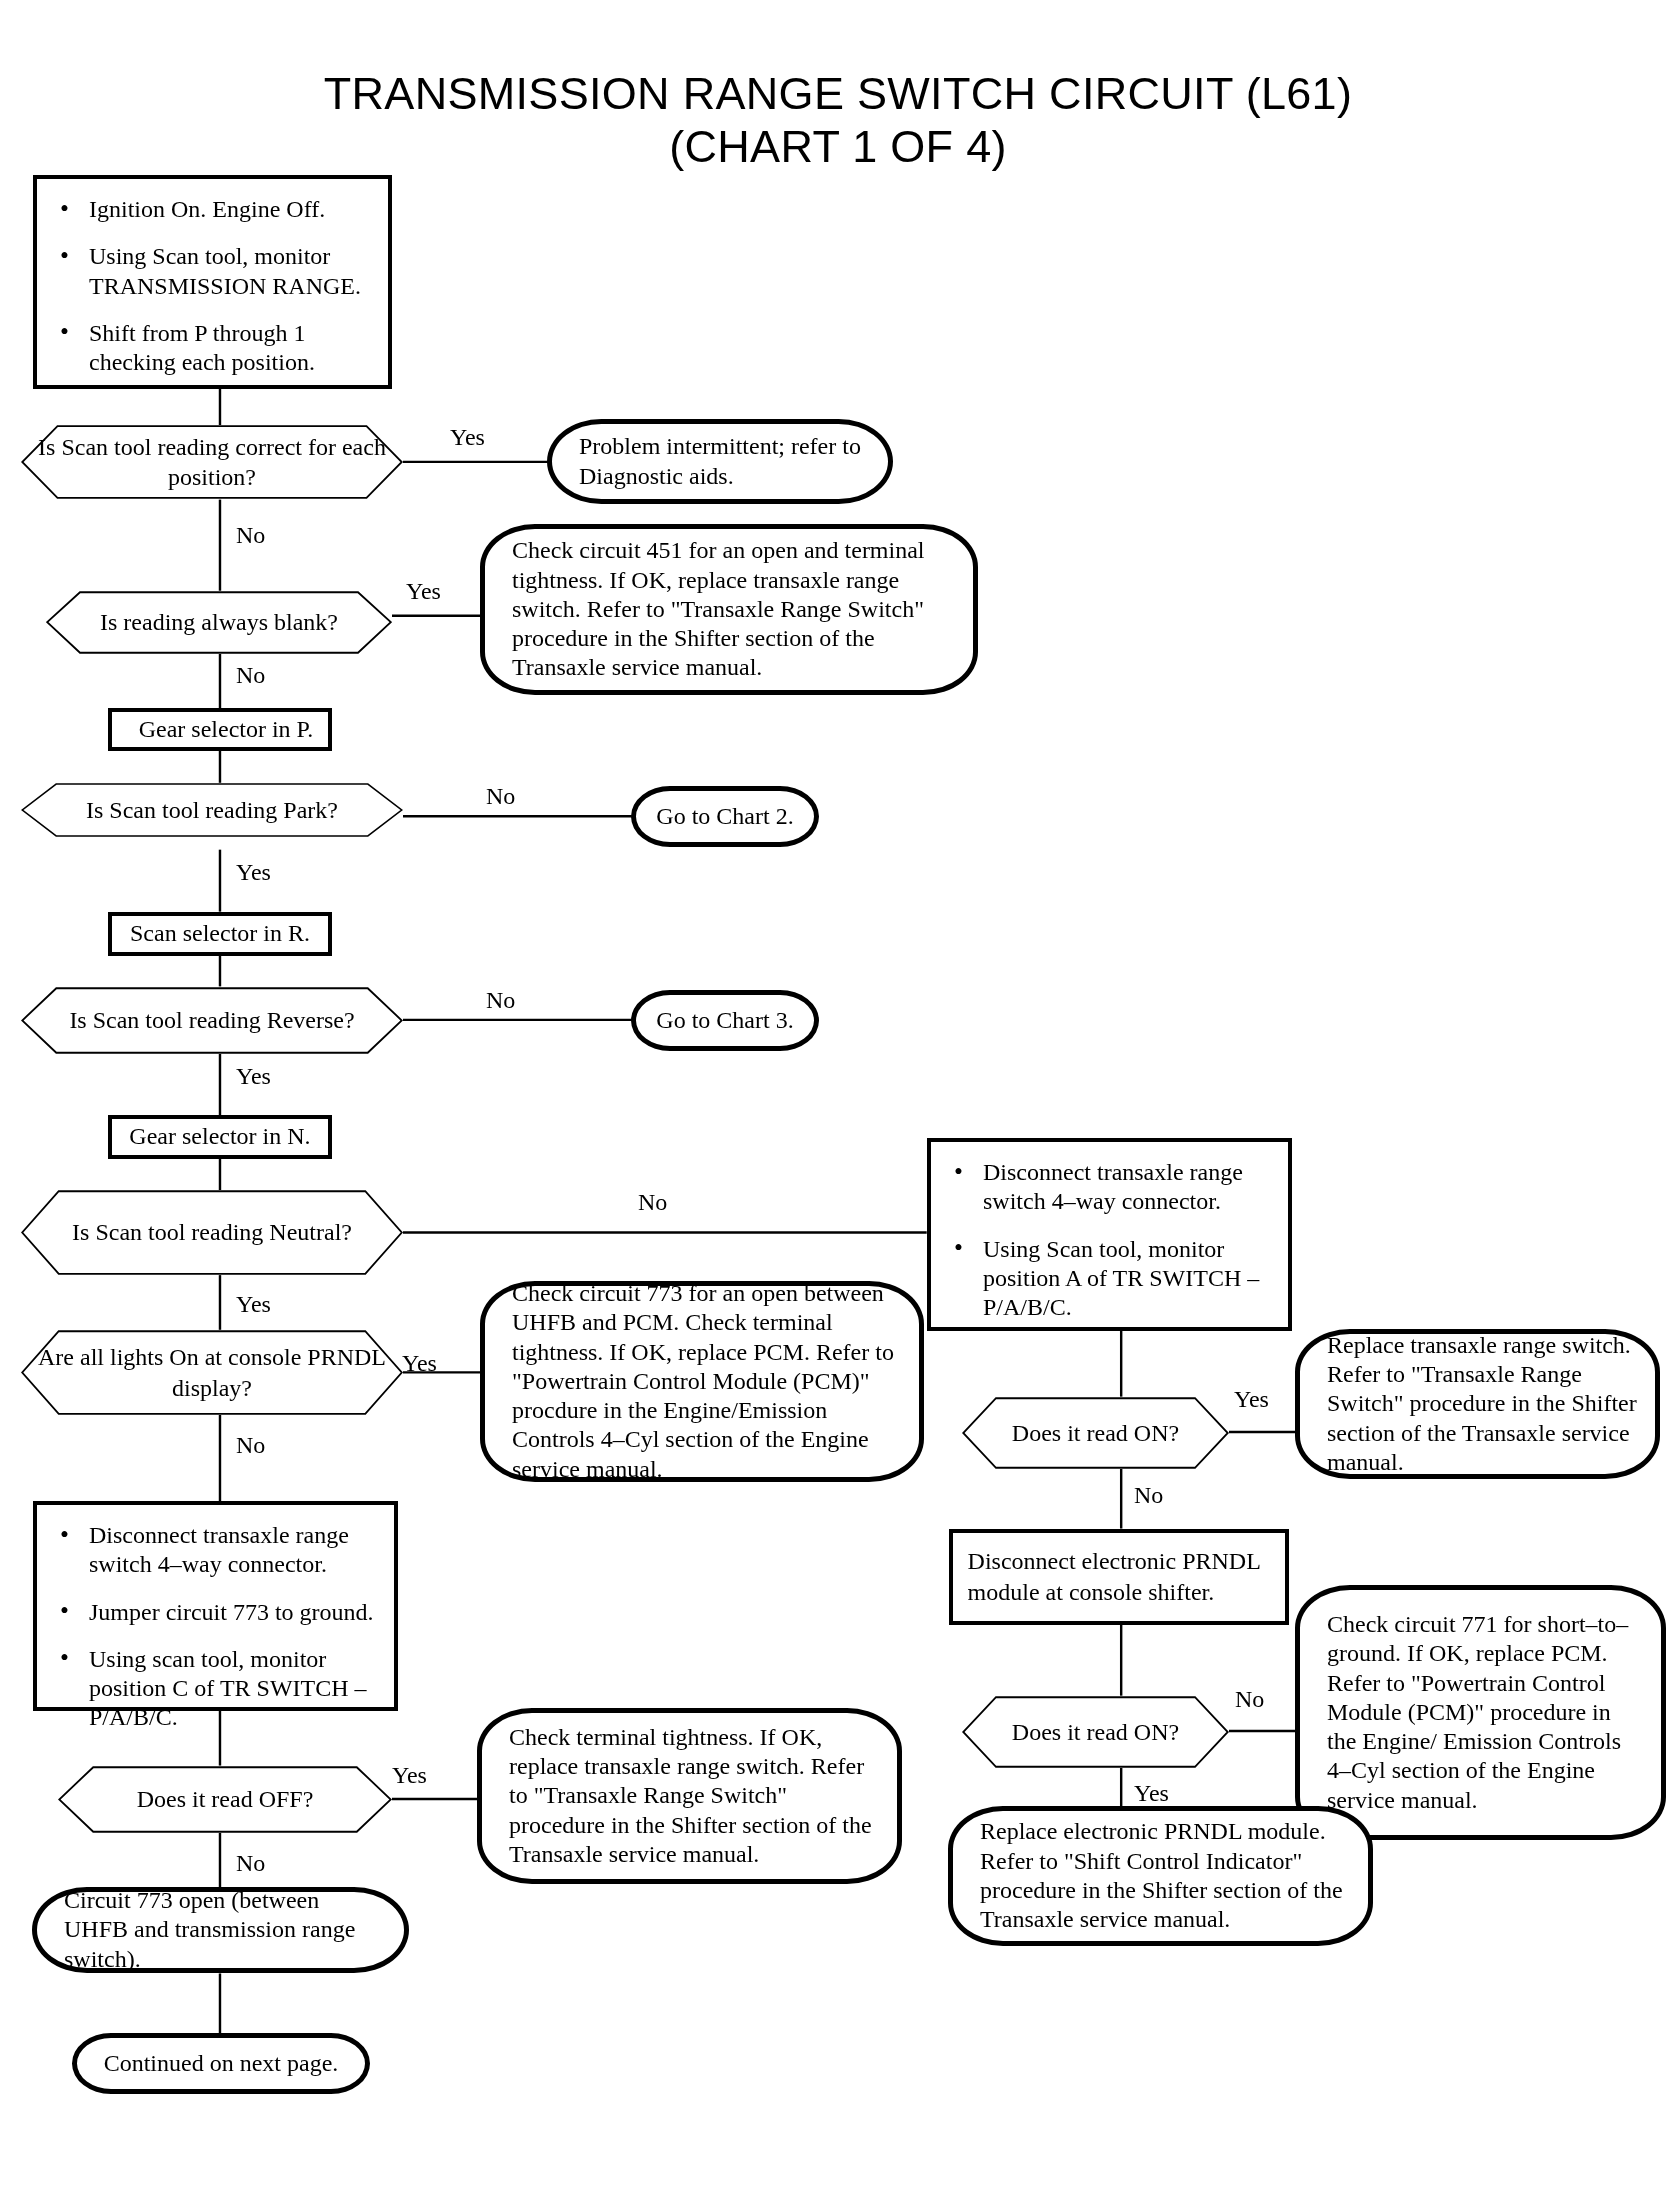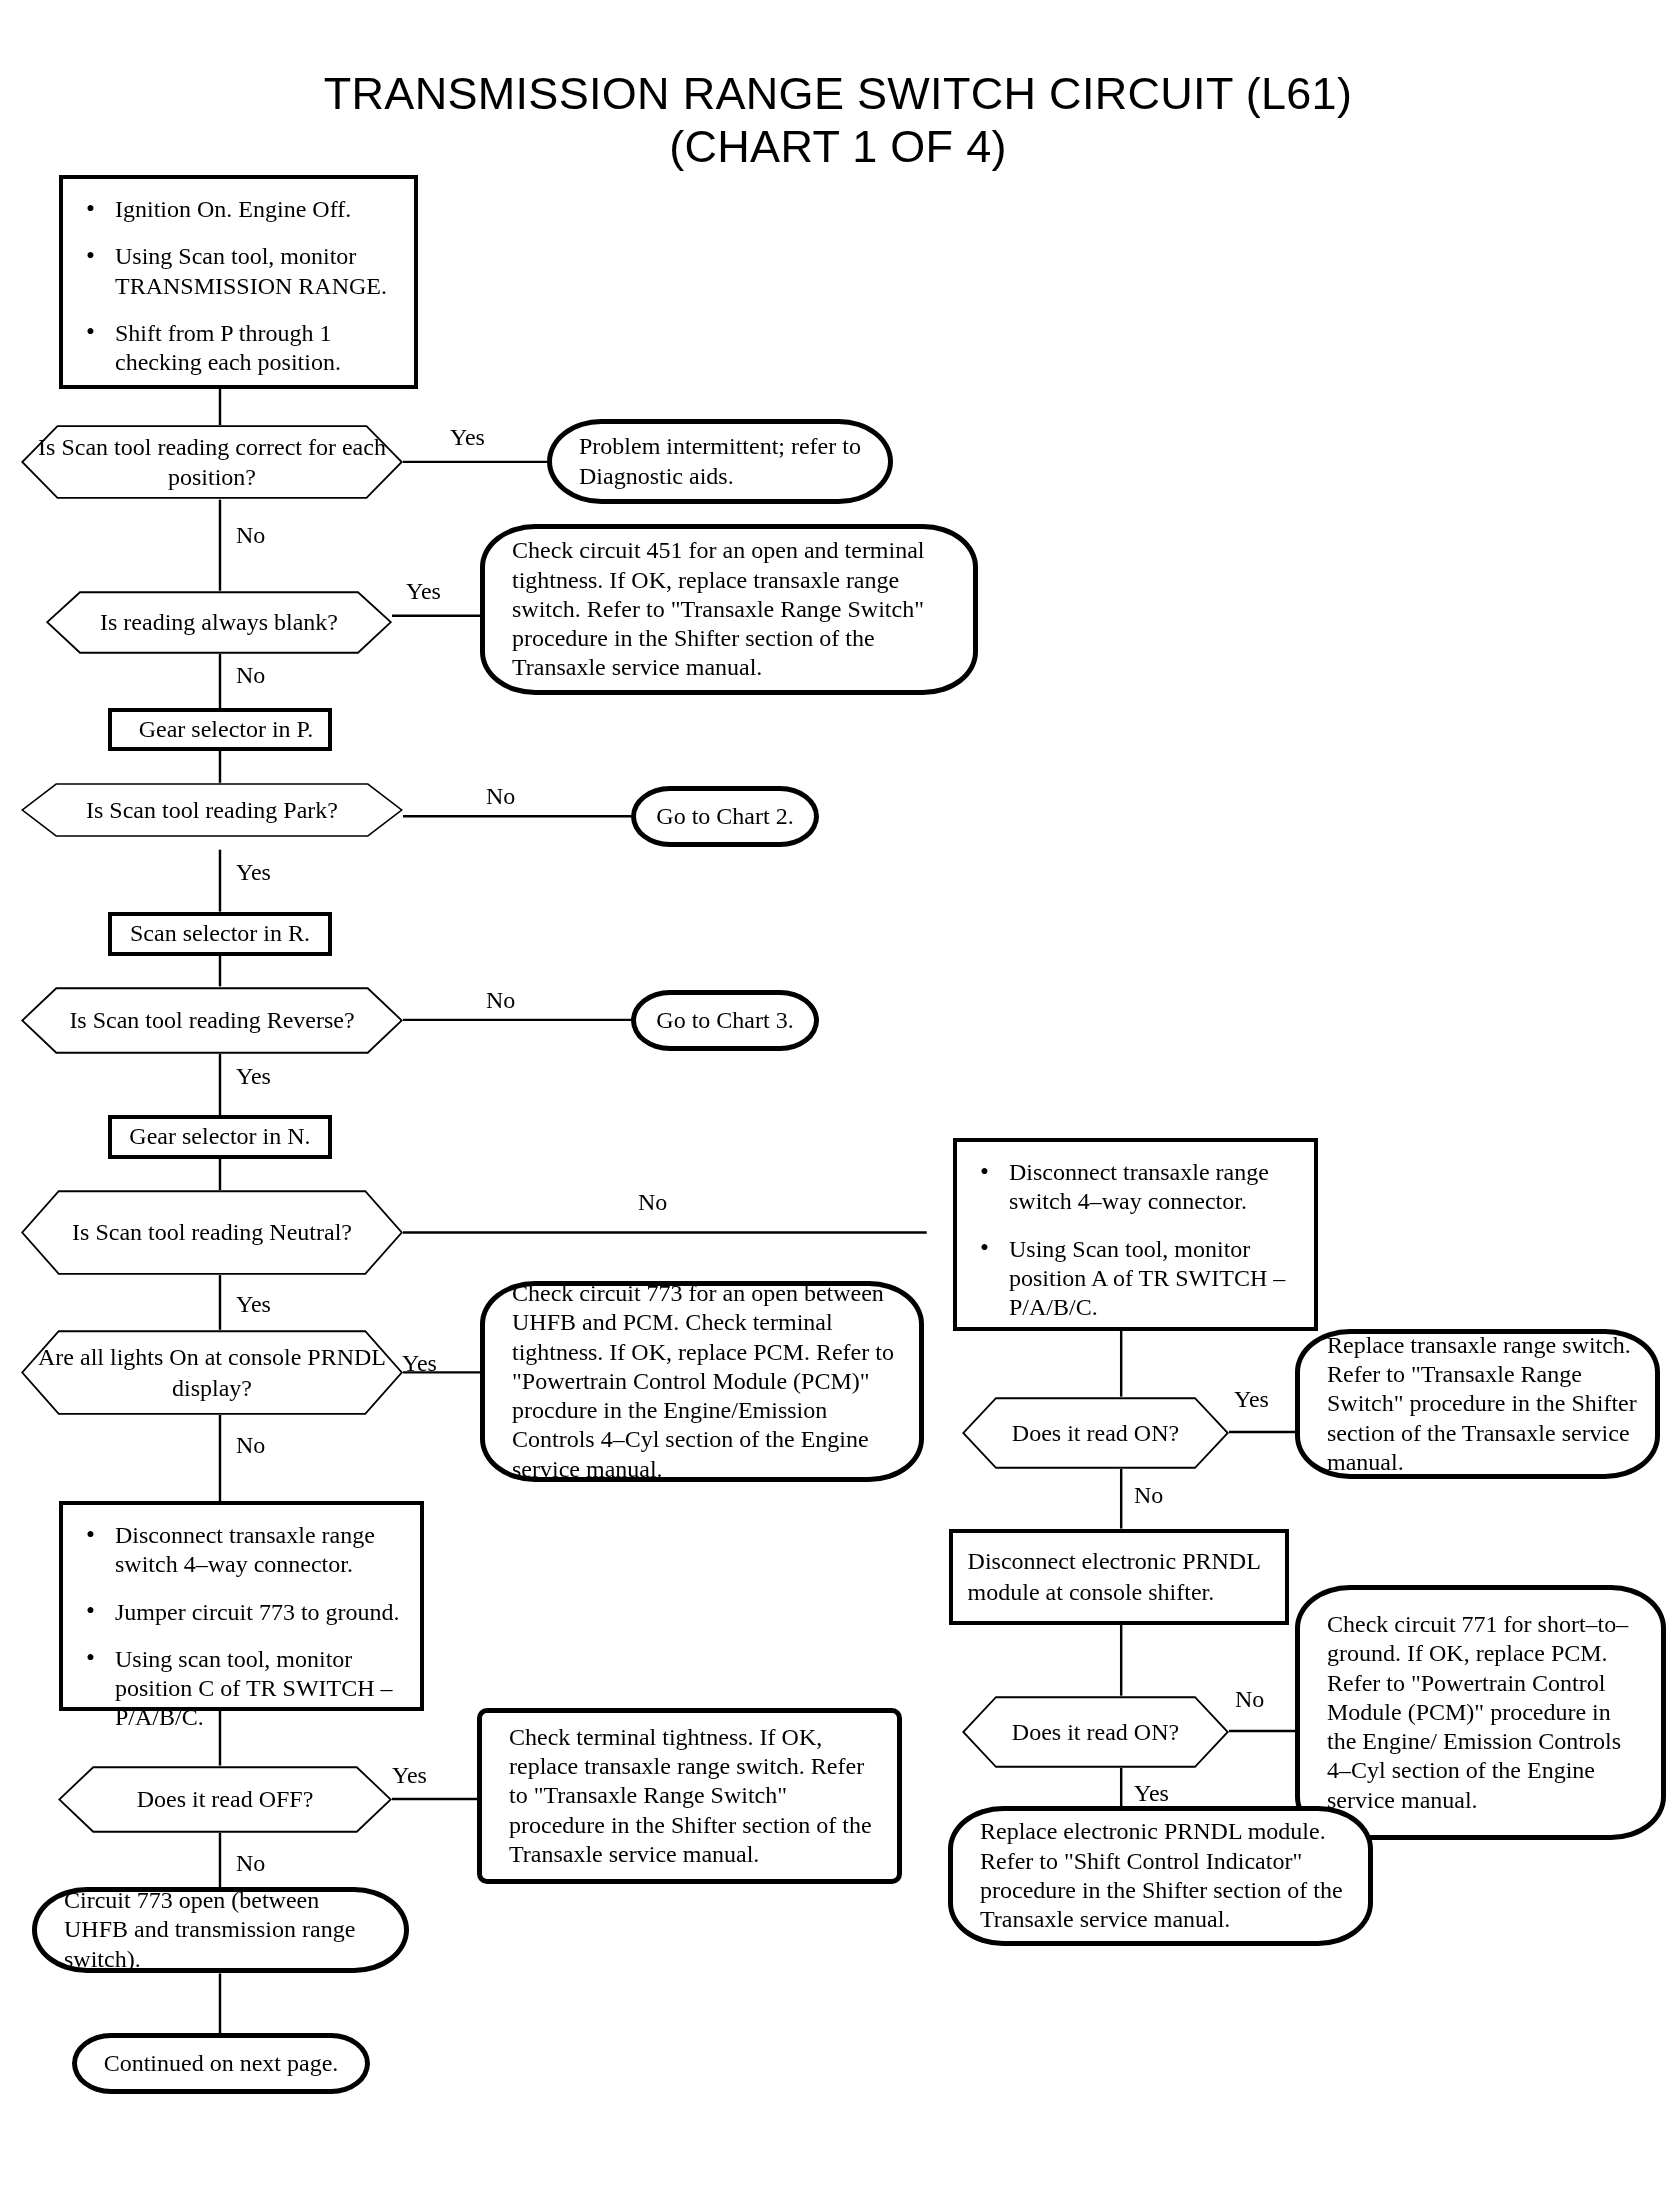--- a/index.html
+++ b/index.html
@@ -31,21 +31,20 @@
     text-align:center;
     font-size:24px;line-height:1.30;
   }
   .proc.left{justify-content:flex-start;text-align:left;}
 
   .bullets{
     border:4.3px solid #000;background:#fff;
     font-size:24px;line-height:1.22;
     padding:16px 13.4px 12px 18px;
     text-align:left;
-    margin-left:26px;
   }
   .bullets ul{margin:0;padding:0;list-style:none;}
   .bullets li{position:relative;padding-left:34px;margin:0 0 18px 0;}
   .bullets li:last-child{margin-bottom:0;}
   .bullets li:before{
     content:"\2022";position:absolute;left:4.9px;top:-2.4px;font-size:25.5px;line-height:1.22;
   }
 
   .term{           
     border:5.5px solid #000;background:#fff;
@@ -246,21 +245,21 @@
 
   <div class="node dec" style="left:58px;top:1766px;width:334px;height:67px;">
     <svg class="hexbg" viewBox="0 0 550 110" preserveAspectRatio="none">
       <polygon points="58,2 492,2 548,55 492,108 58,108 2,55" fill="#fff" stroke="#000" stroke-width="3"></polygon>
     </svg>
     <span class="hextxt">Does it read OFF?</span>
   </div>
   <div class="lbl" style="left:392px;top:1763px;">Yes</div>
   <div class="lbl" style="left:236px;top:1851px;">No</div>
 
-  <div class="node term" style="left:477px;top:1708px;width:425px;height:176px;border-radius:10px;">
+  <div class="node term" style="left:477px;top:1708px;width:425px;height:176px;">
     <span>Check terminal tightness. If OK, replace transaxle range switch. Refer to "Transaxle Range Switch" procedure in the Shifter section of the Transaxle service manual.</span>
   </div>
 
   <div class="node term" style="left:32px;top:1887px;width:377px;height:86px;">
     <span>Circuit 773 open (between UHFB and transmission range switch).</span>
   </div>
 
   <div class="node term center" style="left:72px;top:2033px;width:298px;height:61px;">
     <span>Continued on next page.</span>
   </div>

